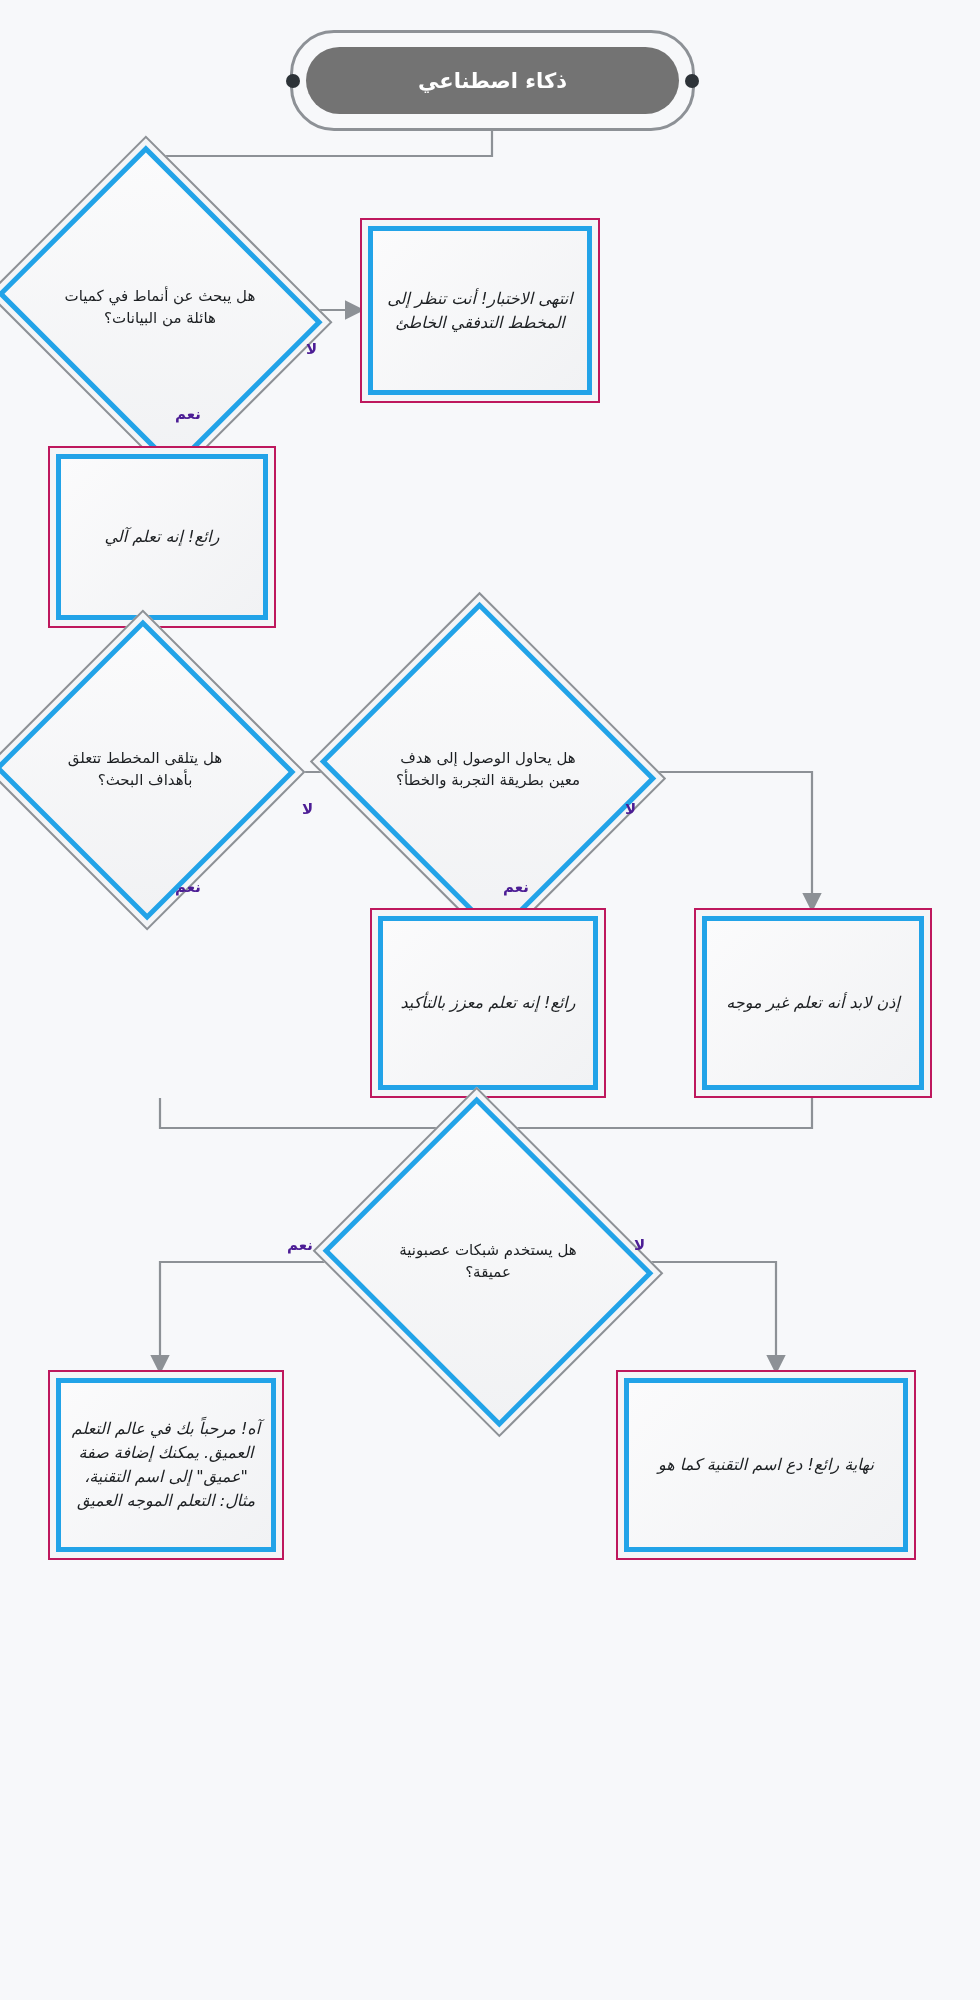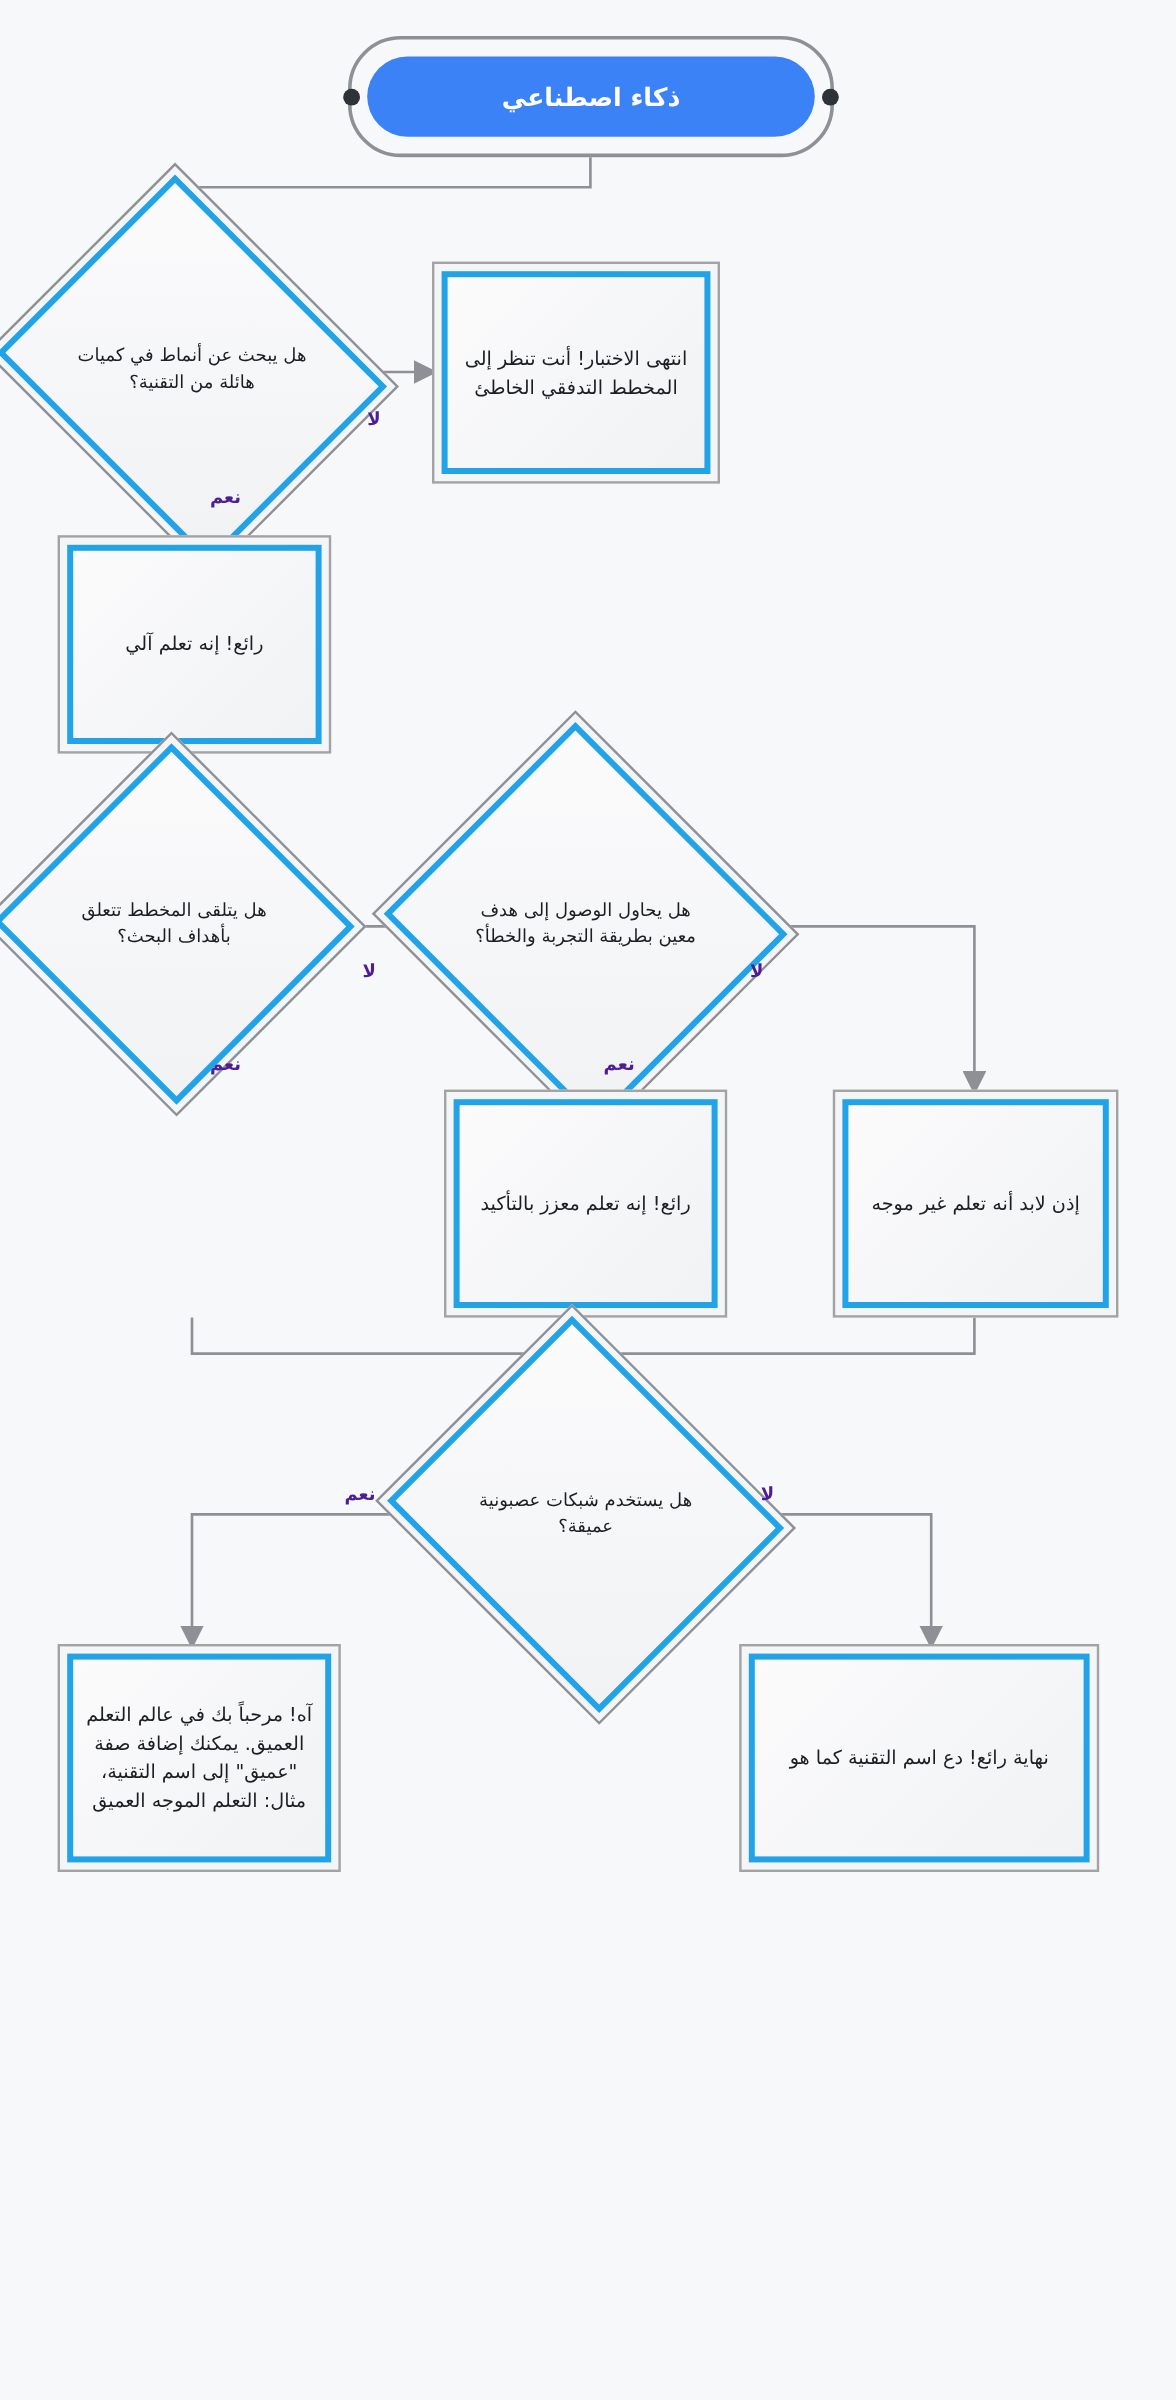--- a/index.html
+++ b/index.html
@@ -36,21 +36,21 @@
   .terminator {
     display: flex;
     align-items: center;
     justify-content: center;
     border: 3px solid #8d9196;
     border-radius: 44px;
     background: #f7f8fa;
     box-sizing: border-box;
   }
   .terminator .inner {
-    background: #3b82f6;
+    background: #737373;
     border-radius: 34px;
     width: calc(100% - 26px);
     height: calc(100% - 28px);
     display: flex;
     align-items: center;
     justify-content: center;
     color: #ffffff;
     font-weight: bold;
     font-size: 21px;
   }
@@ -61,24 +61,25 @@
     border-radius: 50%;
     background: #2d3338;
     top: 50%;
     margin-top: -7px;
   }
   .term-dot.left { left: -7px; }
   .term-dot.right { right: -7px; }
 
   
   .process {
-    border: 2px solid #a3a3a3;
+    border: 2px solid #be185d;
     background: #f4f5f7;
     box-sizing: border-box;
     padding: 6px;
+    font-style: italic;
   }
   .process .inner {
     border: 5px solid #22a3e8;
     width: 100%;
     height: 100%;
     box-sizing: border-box;
     display: flex;
     align-items: center;
     justify-content: center;
     background: linear-gradient(135deg,#fbfbfc 0%, #f1f2f4 100%);
@@ -174,21 +175,21 @@
 
   <div class="node terminator" style="left:290px; top:30px; width:405px; height:101px;">
     <div class="term-dot left"></div>
     <div class="term-dot right"></div>
     <div class="inner">ذكاء اصطناعي</div>
   </div>
 
   <div class="node decision" style="left:28px; top:196px; width:264px; height:224px;">
     <div class="diamond-outer"></div>
     <div class="diamond-inner"></div>
-    <div class="txt">هل يبحث عن أنماط في كميات هائلة من التقنية؟</div>
+    <div class="txt">هل يبحث عن أنماط في كميات هائلة من البيانات؟</div>
   </div>
 
   <div class="node process" style="left:360px; top:218px; width:240px; height:185px;">
     <div class="inner">
       <div class="txt">انتهى الاختبار! أنت تنظر إلى المخطط التدفقي الخاطئ</div>
     </div>
   </div>
 
   <div class="node process" style="left:48px; top:446px; width:228px; height:182px;">
     <div class="inner">

